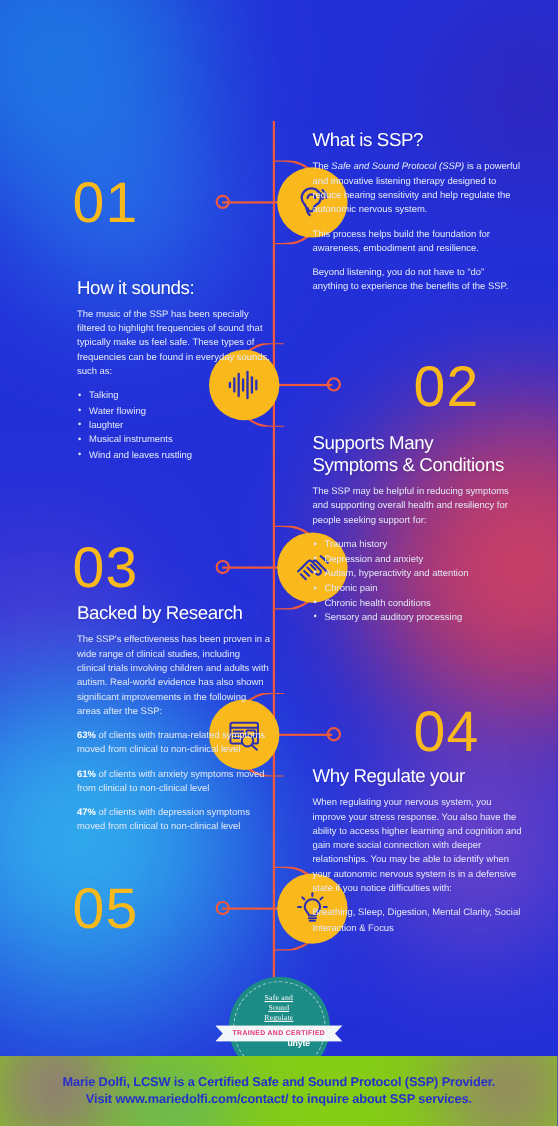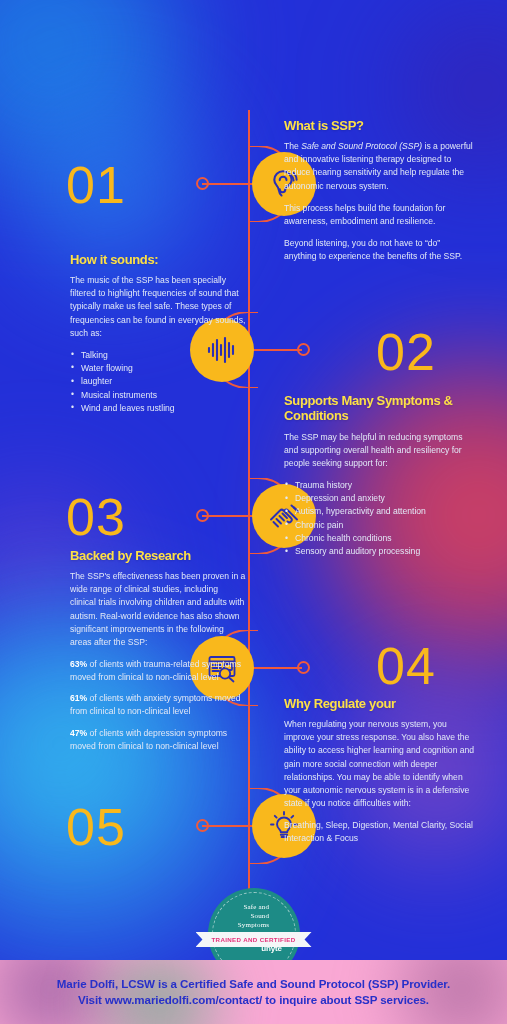--- a/index.html
+++ b/index.html
@@ -151,23 +151,23 @@
     font-size: 52px;
     font-weight: 300;
     letter-spacing: 1px;
     z-index: 5;
     font-family: "Liberation Sans", sans-serif;
   }
 
   
   .block { position: absolute; z-index: 5; }
   .block h2 {
-    color: #fde047;
-    font-size: 13px;
-    font-weight: 700;
+    color: #ffffff;
+    font-size: 17px;
+    font-weight: 400;
     line-height: 1.18;
     letter-spacing: -0.35px;
     margin-bottom: 7px;
     text-shadow: 0 1px 2px rgba(0,0,0,.14);
   }
   .block p {
     color: #e2e9f7;
     font-size: 8.6px;
     line-height: 1.52;
     margin-bottom: 9px;
@@ -212,23 +212,24 @@
     position: absolute;
     inset: 4px;
     border-radius: 50%;
     border: 1px dashed rgba(255,255,255,.55);
   }
   .badge-top {
     color: #ffffff;
     font-family: "Liberation Serif", serif;
     font-size: 7px;
     line-height: 1.3;
-    text-align: right;
+    text-align: center;
     margin-top: -12px;
     letter-spacing: .2px;
+    text-decoration: underline;
   }
   .badge-bottom {
     color: #ffffff;
     font-size: 8px;
     font-weight: 700;
     margin-top: 14px;
     letter-spacing: -.2px;
     padding-left: 36px;
   }
   .ribbon {
@@ -247,21 +248,21 @@
     font-size: 6.2px;
     font-weight: 700;
     letter-spacing: .35px;
   }
 
   
   .footer {
     position: absolute;
     left: 0; right: 0; bottom: 0;
     height: 64px;
-    background: #f9a8d4;
+    background: #84cc16;
     display: flex; align-items: center; justify-content: center;
     text-align: center;
     z-index: 7;
     overflow: hidden;
   }
   .footer .fg-left {
     position: absolute; left: -60px; bottom: -40px;
     width: 220px; height: 150px; border-radius: 50%;
     background: radial-gradient(circle at 50% 50%, rgba(150,90,160,.85) 0%, rgba(190,140,80,0) 70%);
     filter: blur(20px);
@@ -470,21 +471,21 @@
     </h2>
     <p>When regulating your nervous system, you improve your stress response. You also have the ability to access higher learning and cognition and gain more social connection with deeper relationships. You may be able to identify when your autonomic nervous system is in a defensive state if you notice difficulties with:</p>
     <p>Breathing, Sleep, Digestion, Mental Clarity, Social Interaction &amp; Focus</p>
   </div>
 
   <div class="badge-wrap">
     <div class="badge-circle">
       <div class="badge-top">
         <div>Safe and</div>
         <div>Sound</div>
-        <div>Symptoms</div>
+        <div>Regulate</div>
       </div>
       <div class="badge-bottom">unyte</div>
     </div>
     <div class="ribbon">
       <span>TRAINED AND CERTIFIED</span>
     </div>
   </div>
 
   <div class="footer">
     <div class="fg-left"></div>

